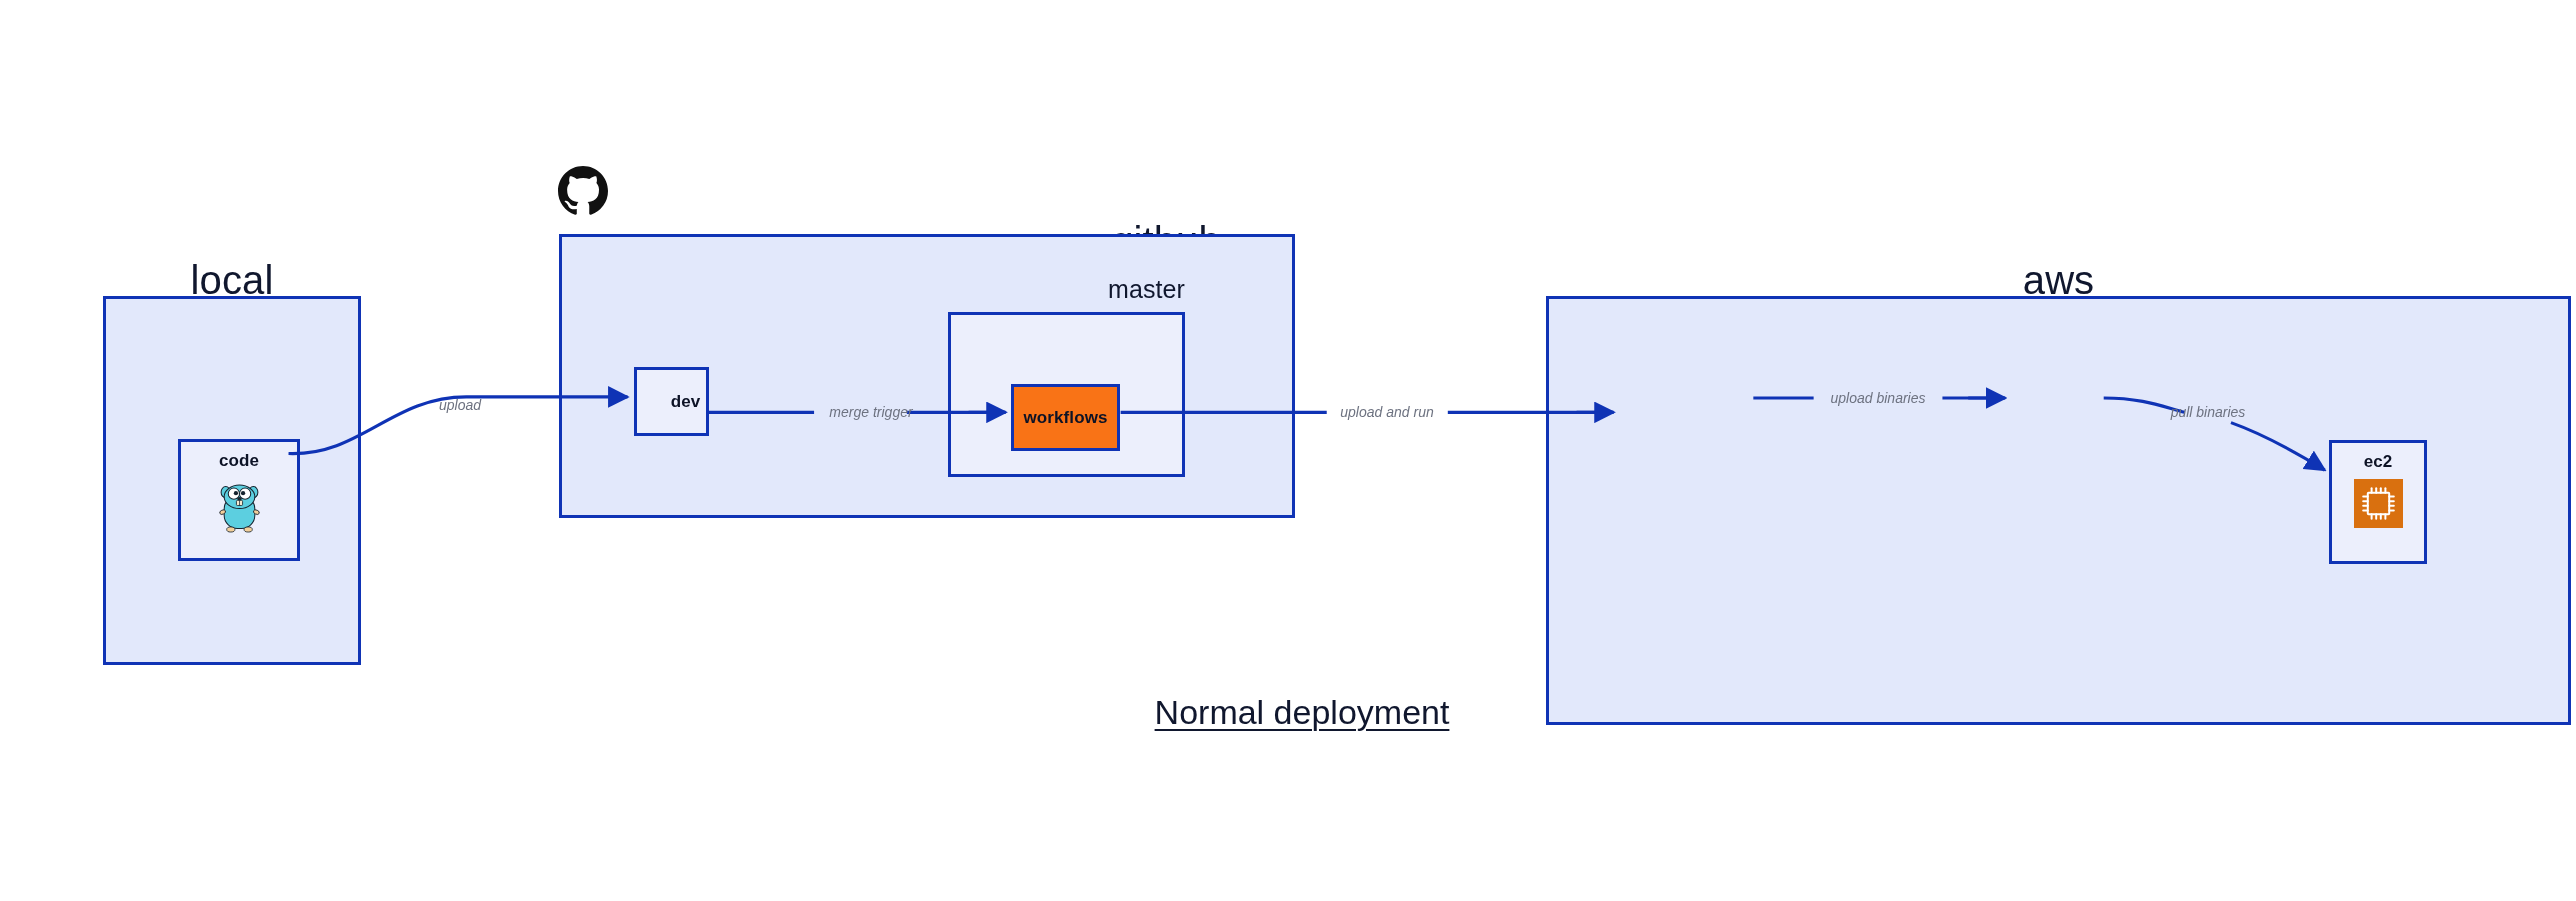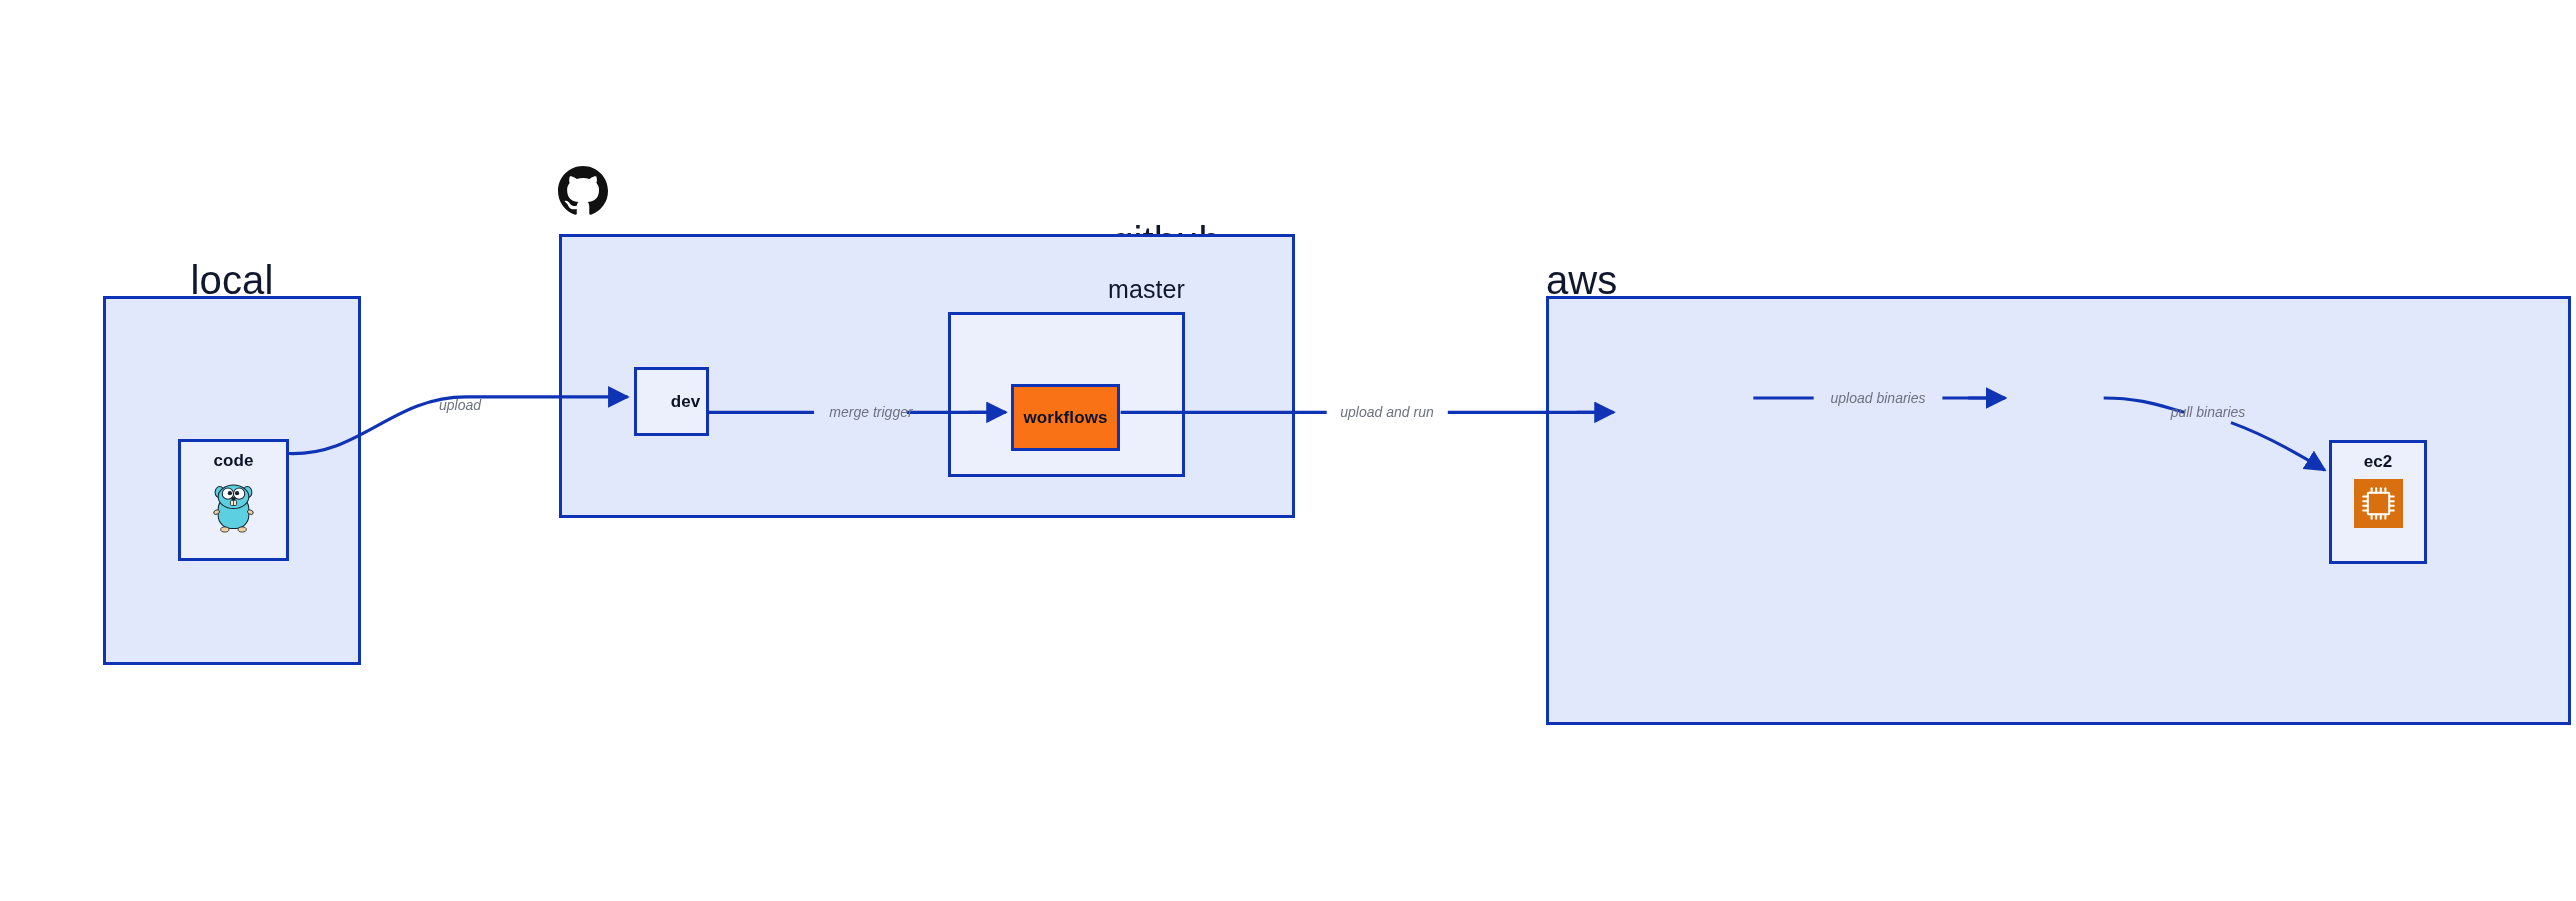--- a/index.html
+++ b/index.html
@@ -96,21 +96,21 @@
   }
 </style>
 </head>
 <body>
 
 <div id="stage">
 
   <div class="group-label" style="left:103px; top:258px; width:258px; text-align:center;">local</div>
   <div class="group-box" style="left:103px; top:296px; width:258px; height:369px;"></div>
 
-  <div class="node with-icon" style="left:178px; top:439px; width:111px; height:122px;">
+  <div class="node with-icon" style="left:178px; top:439px; width:122px; height:122px;">
     <div class="node-label">code</div>
     <span class="node-icon">
       <svg width="47" height="57" viewBox="0 0 92 110" xmlns="http://www.w3.org/2000/svg">
 
         <ellipse cx="19" cy="27" rx="9" ry="11" fill="#5ccfe0" stroke="#15232e" stroke-width="2"></ellipse>
         <ellipse cx="73" cy="27" rx="9" ry="11" fill="#5ccfe0" stroke="#15232e" stroke-width="2"></ellipse>
 
         <rect x="16" y="34" width="60" height="64" rx="26" fill="#5ccfe0" stroke="#15232e" stroke-width="2"></rect>
 
         <ellipse cx="46" cy="36" rx="30" ry="23" fill="#5ccfe0" stroke="#15232e" stroke-width="2"></ellipse>
@@ -147,21 +147,21 @@
     <div class="node-label">dev</div>
   </div>
 
   <div class="group-label" style="left:948px; top:275px; width:237px; text-align:right; font-size:25px;">master</div>
   <div class="group-box" style="left:948px; top:312px; width:237px; height:165px; background:#eceffc;"></div>
 
   <div class="node plain" style="left:1011px; top:384px; width:109px; height:67px; background:#f97316;text-align:right;">
     <div class="node-label">workflows</div>
   </div>
 
-  <div class="group-label" style="left:1546px; top:258px; width:1025px; ">aws</div>
+  <div class="group-label" style="left:1546px; top:258px; width:1025px; text-align:center;">aws</div>
   <div class="group-box" style="left:1546px; top:296px; width:1025px; height:429px;"></div>
 
 
 
   <div class="node with-icon" style="left:2329px; top:440px; width:98px; height:124px;">
     <div class="node-label">ec2</div>
     <span class="node-icon">
       <svg width="49" height="49" viewBox="0 0 64 64" xmlns="http://www.w3.org/2000/svg">
         <rect x="0" y="0" width="64" height="64" fill="#d9700f"></rect>
         <g stroke="#ffffff" stroke-width="2.6" fill="none" stroke-linecap="round">
@@ -213,15 +213,16 @@
     <path d="M 4083 772 C 4160 772, 4200 790, 4240 800" fill="none" stroke="#0f33b5" stroke-width="6"></path>
     <path d="M 4330 820 C 4400 845, 4460 880, 4512 912" fill="none" stroke="#0f33b5" stroke-width="6" marker-end="url(#arrow)"></path>
   </svg>
 
   <div class="edge-label" style="left:460px; top:405px;">upload</div>
   <div class="edge-label" style="left:871px; top:412px;">merge trigger</div>
   <div class="edge-label" style="left:1387px; top:412px;">upload and run</div>
   <div class="edge-label" style="left:1878px; top:398px;">upload binaries</div>
   <div class="edge-label" style="left:2208px; top:412px;">pull binaries</div>
 
+  <div class="diagram-title" style="left:1302px; top:693px;">Normal deployment</div>
 
 </div>
 
 
 </body></html>

